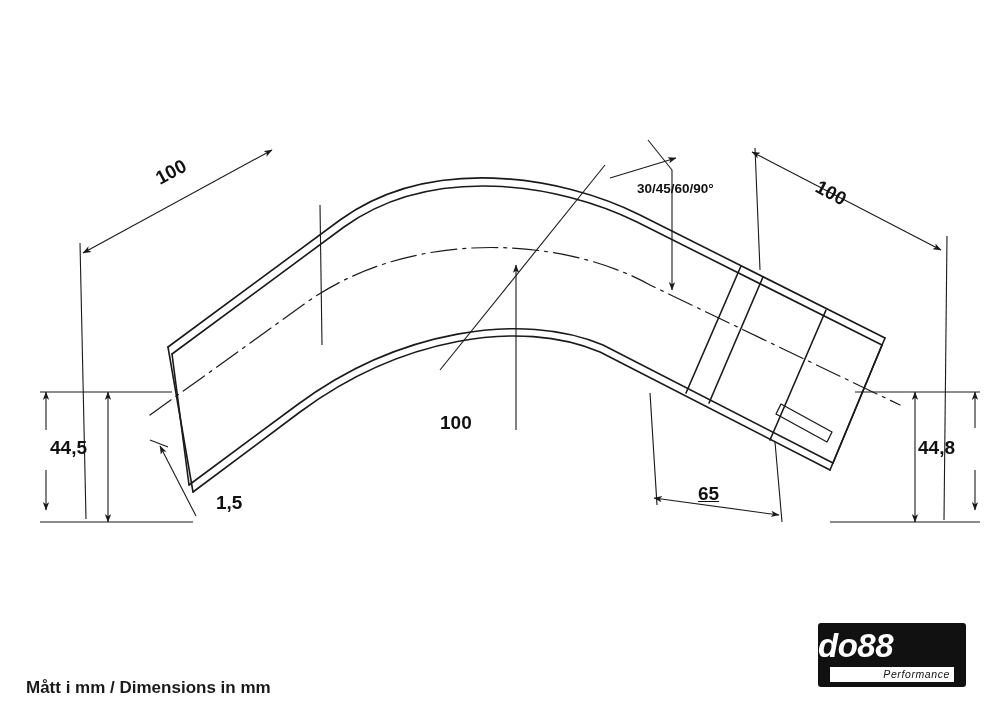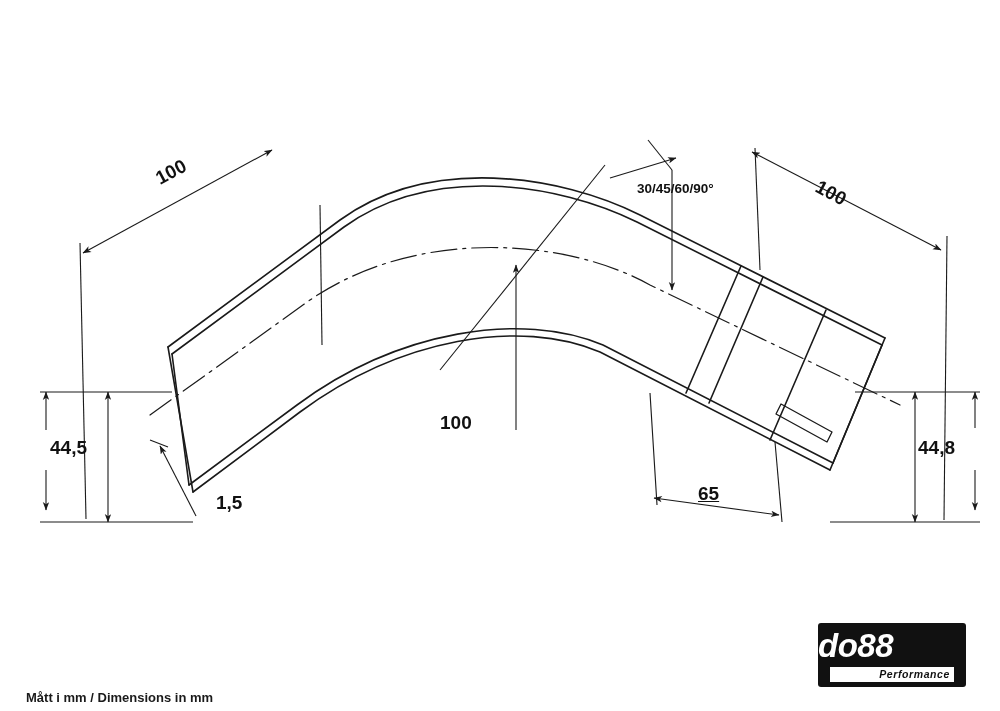--- a/index.html
+++ b/index.html
@@ -24,25 +24,24 @@
     font-size: 21px;
     font-weight: bold;
     color: #1a1a1a;
     letter-spacing: 0.2px;
     white-space: nowrap;
   }
   #footnote {
     position: absolute;
     left: 26px;
     top: 678px;
-    font-size: 13px;
+    font-size: 17px;
     font-weight: bold;
     color: #1a1a1a;
     white-space: nowrap;
-    margin-top: 12px;
   }
   #drawing {
     position: absolute;
     left: 0;
     top: 0;
   }
   .dim-label {
     position: absolute;
     font-size: 19px;
     font-weight: bold;
@@ -84,21 +83,21 @@
   #logo .logo-sub {
     position: absolute;
     left: 12px;
     top: 44px;
     width: 124px;
     height: 15px;
     line-height: 15px;
     text-align: right;
     color: #111111;
     font-size: 10.5px;
-    font-weight: bold;
+    font-weight: normal;
     font-style: italic;
     letter-spacing: 0.6px;
     padding-right: 4px;
     box-sizing: border-box;
   }
 </style>
 </head>
 <body>
 
 <div id="page">

